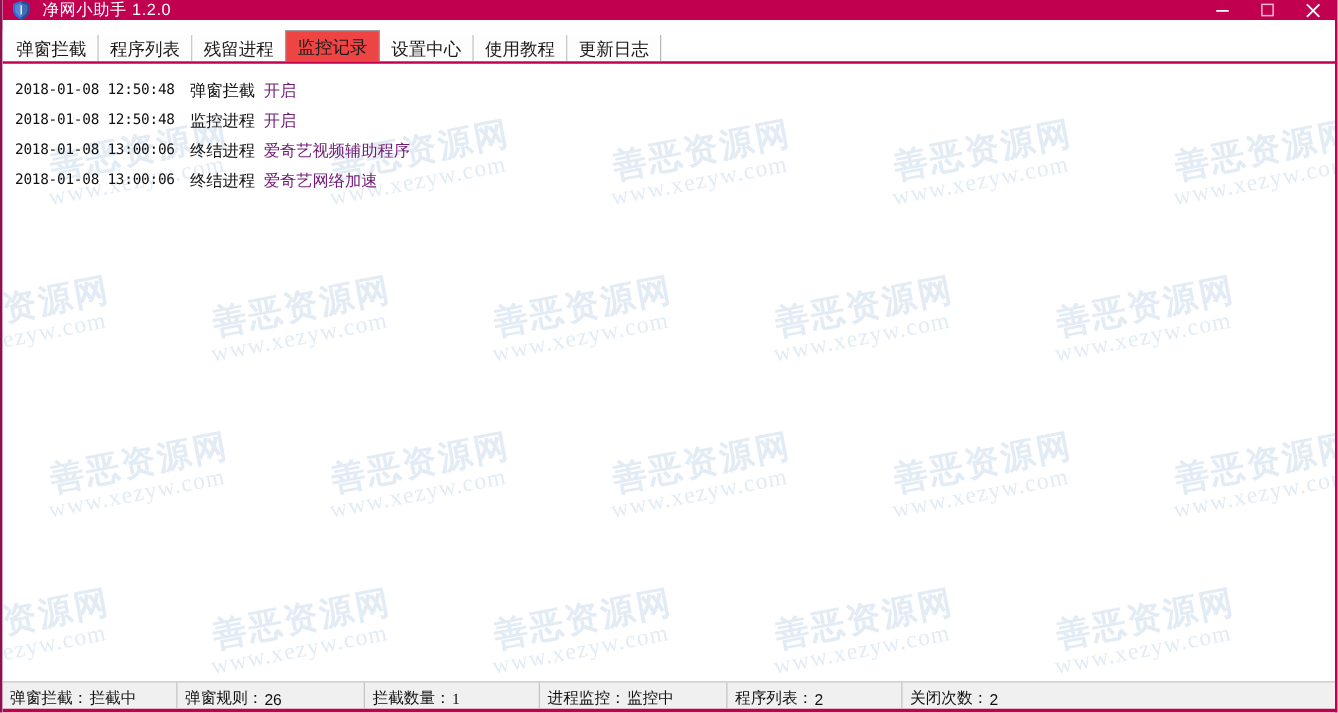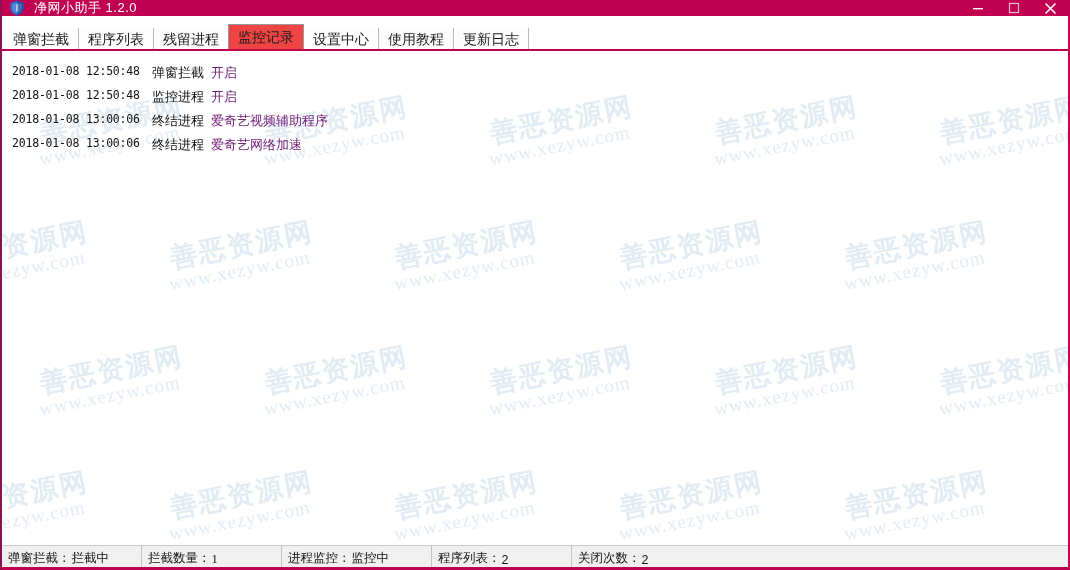--- a/index.html
+++ b/index.html
@@ -383,20 +383,24 @@
           <span class="log-target">爱奇艺网络加速</span>
         </div>
       </div>
   </div>
 
   <div id="status-bar">
       <div class="status-cell" style="width: 140px; flex: 0 0 140px;">
         <span class="sc-label">弹窗拦截：</span>
         <span class="sc-value">拦截中</span>
       </div>
+      <div class="status-cell" style="width: 150px; flex: 0 0 150px;">
+        <span class="sc-label">弹窗规则：</span>
+        <span class="sc-value">26</span>
+      </div>
       <div class="status-cell" style="width: 140px; flex: 0 0 140px; font-family: Liberation Serif, serif;">
         <span class="sc-label">拦截数量：</span>
         <span class="sc-value">1</span>
       </div>
       <div class="status-cell" style="width: 150px; flex: 0 0 150px;">
         <span class="sc-label">进程监控：</span>
         <span class="sc-value">监控中</span>
       </div>
       <div class="status-cell" style="width: 140px; flex: 0 0 140px;">
         <span class="sc-label">程序列表：</span>

